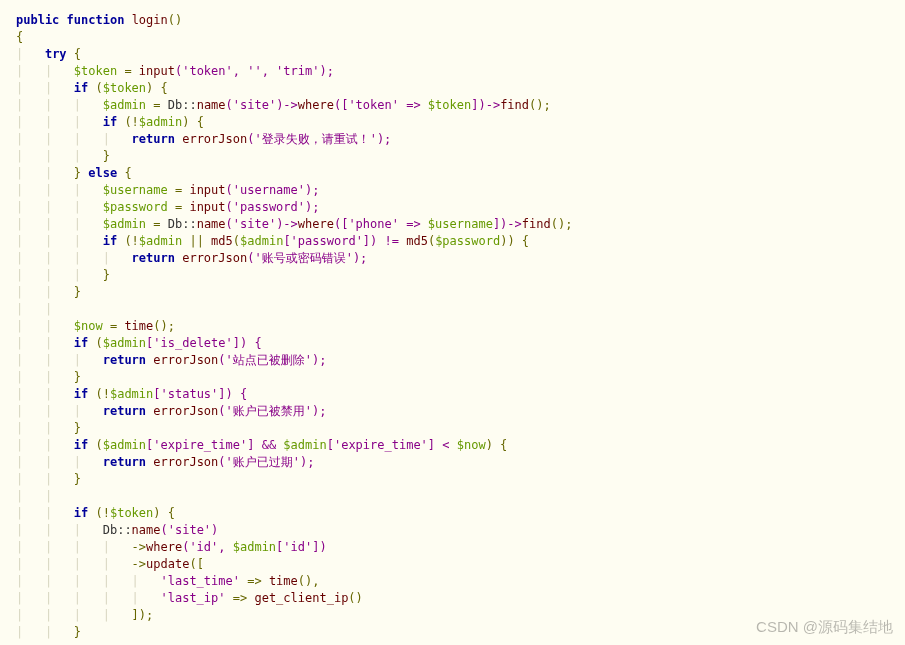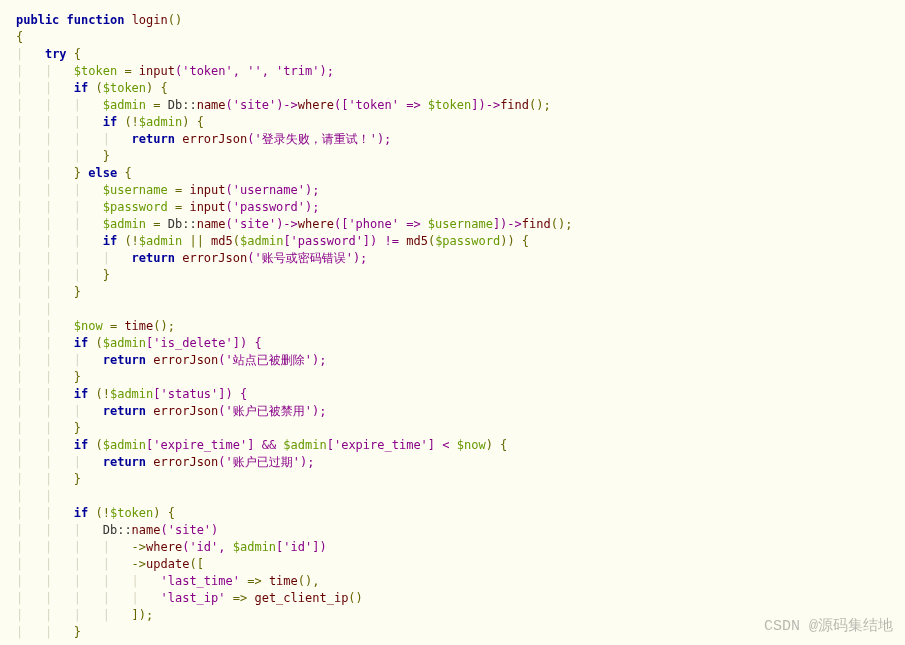--- a/index.html
+++ b/index.html
@@ -24,21 +24,21 @@
   .str { color: #808; }                          
   .var { color: #690; }                          
   .punc { color: #666600; }                      
   .plain { color: #333; }
   .guide { color: #d8d6c0; }                     
   .watermark {
     position: absolute;
     right: 12px;
     bottom: 10px;
     color: rgba(0,0,0,0.28);
-    font-family: Liberation Mono, monospace;
+    font-family: Liberation Sans, sans-serif;
     font-size: 15px;
     pointer-events: none;
   }
 </style>
 </head>
 <body>
 
 <pre class="code"><span><span class="kw">public</span> <span class="kw">function</span> <span class="fn">login</span><span class="punc">()</span></span>
 <span><span class="punc">{</span></span>
 <span><span class="guide">|   </span><span class="kw">try</span><span class="punc"> {</span></span>

